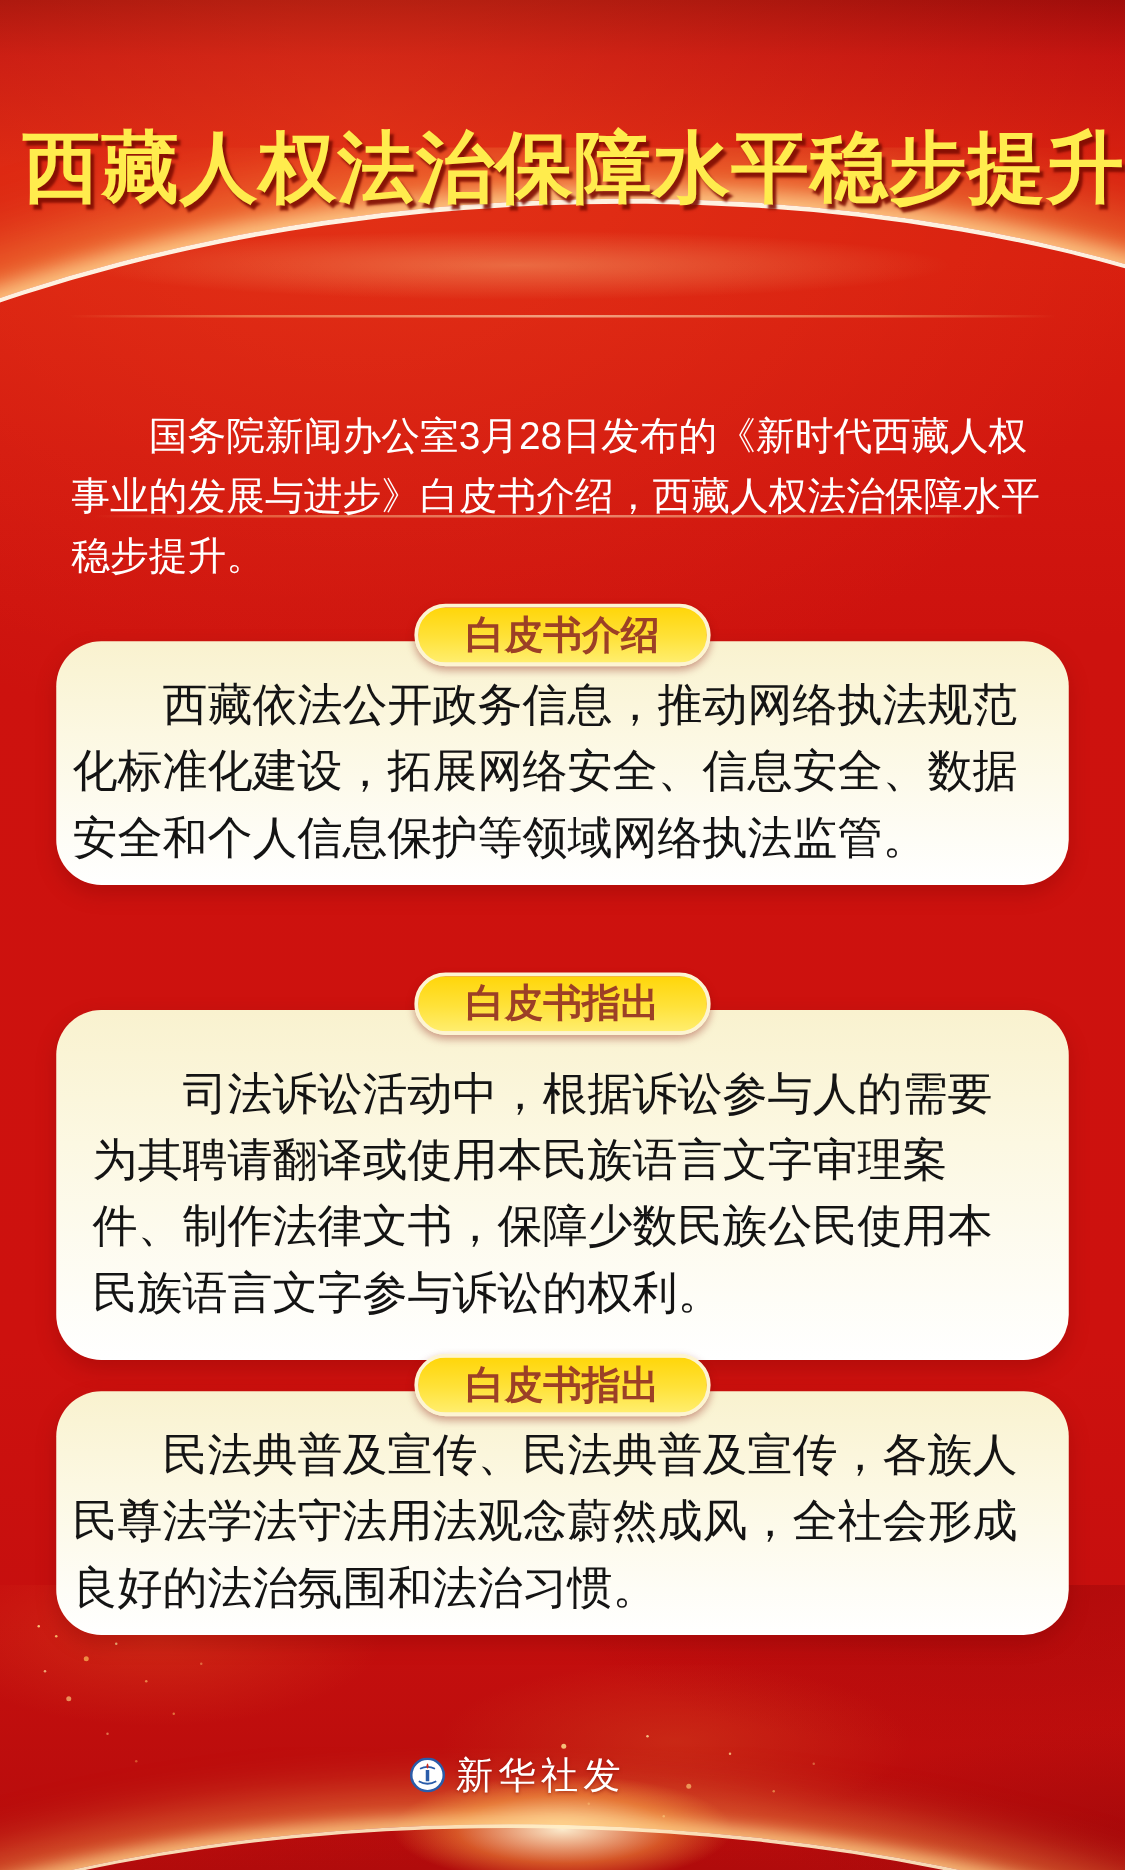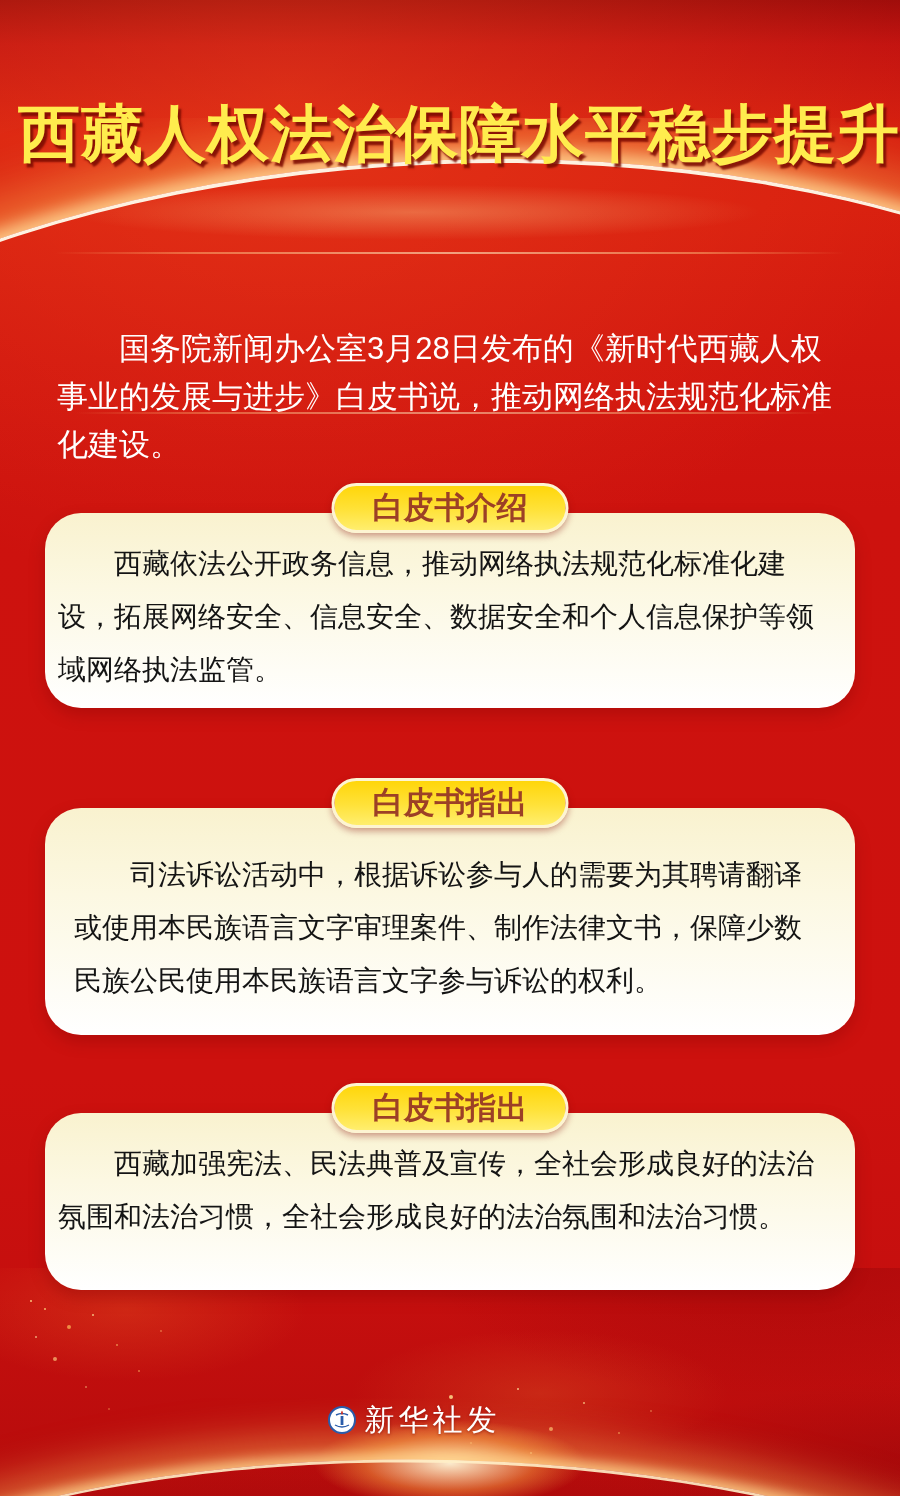--- a/index.html
+++ b/index.html
@@ -63,21 +63,21 @@
   .intro{position:absolute;top:294px;left:57px;width:788px;
     font-size:31px;line-height:48px;color:#ffffff;text-indent:2em;}
   
   .card{position:absolute;left:45px;width:810px;border-radius:36px;box-sizing:border-box;
     background:linear-gradient(180deg,#f9f2cf 0%,#fcf8e2 38%,#ffffff 100%);
     box-shadow:0 7px 16px rgba(110,0,0,.28);
     padding:24px 16px 12px 13px;}
   .card.c1{top:513px;min-height:190px;}
   .card.c2{top:808px;min-height:200px;}
   .card.c3{top:1113px;min-height:177px;}
-  .card-text{font-size:28px;line-height:53px;color:#141414;text-indent:2em;}
+  .card-text{font-size:36px;line-height:53px;color:#141414;text-indent:2em;}
   .badge{position:absolute;top:-30px;left:50%;transform:translateX(-50%);
     height:44px;line-height:44px;padding:0 38px;border-radius:26px;white-space:nowrap;
     background:linear-gradient(180deg,#ffd60a 0%,#ffe23a 55%,#ffee6e 100%);
     border:3px solid #fdf4d2;
     color:#9c4026;font-size:31px;font-weight:bold;
     box-shadow:0 3px 7px rgba(130,8,4,.4);}
   
   .footer{position:absolute;top:1402px;left:0;width:828px;height:36px;
     display:flex;justify-content:center;align-items:center;gap:9px;}
   .footer .credit{color:#ffffff;font-size:30px;letter-spacing:4px;text-shadow:0 1px 3px rgba(120,10,5,.6);}
@@ -96,35 +96,35 @@
   <div class="sep s2"></div>
   <div class="bottom-silk"></div>
   <div class="glow-center"></div>
   <div class="swoosh-clip2">
     <div class="arc"></div>
   </div>
   <div class="sparkles"></div>
 
   <h1 class="title">西藏人权法治保障水平稳步提升</h1>
 
-  <p class="intro">国务院新闻办公室3月28日发布的《新时代西藏人权事业的发展与进步》白皮书说，推动网络执法规范化标准化建设。</p>
+  <p class="intro">国务院新闻办公室3月28日发布的《新时代西藏人权事业的发展与进步》白皮书介绍，西藏人权法治保障水平稳步提升。</p>
 
   <section class="card c1">
     <span class="badge">白皮书介绍</span>
     <p class="card-text" style="margin:0">西藏依法公开政务信息，推动网络执法规范化标准化建设，拓展网络安全、信息安全、数据安全和个人信息保护等领域网络执法监管。</p>
   </section>
 
   <section class="card c2">
     <span class="badge">白皮书指出</span>
     <p class="card-text" style="margin:16px">司法诉讼活动中，根据诉讼参与人的需要为其聘请翻译或使用本民族语言文字审理案件、制作法律文书，保障少数民族公民使用本民族语言文字参与诉讼的权利。</p>
   </section>
 
   <section class="card c3">
     <span class="badge">白皮书指出</span>
-    <p class="card-text" style="margin:0">西藏加强宪法、民法典普及宣传，全社会形成良好的法治氛围和法治习惯，全社会形成良好的法治氛围和法治习惯。</p>
+    <p class="card-text" style="margin:0">民法典普及宣传、民法典普及宣传，各族人民尊法学法守法用法观念蔚然成风，全社会形成良好的法治氛围和法治习惯。</p>
   </section>
 
   <div class="footer">
     <svg class="emblem" viewBox="0 0 28 28" aria-hidden="true">
       <circle cx="14" cy="14" r="13" fill="#ffffff" stroke="#2a5caa" stroke-width="2"></circle>
       <path d="M7 19 Q14 23 21 19" fill="none" stroke="#2a5caa" stroke-width="1.4"></path>
       <path d="M8 9 Q14 6 20 9" fill="none" stroke="#2a5caa" stroke-width="1.4"></path>
       <rect x="12.6" y="10" width="2.8" height="9" fill="#2a5caa"></rect>
       <path d="M14 4.5 Q15.8 7 14 9 Q12.2 7 14 4.5Z" fill="#d12a1a"></path>
     </svg>

